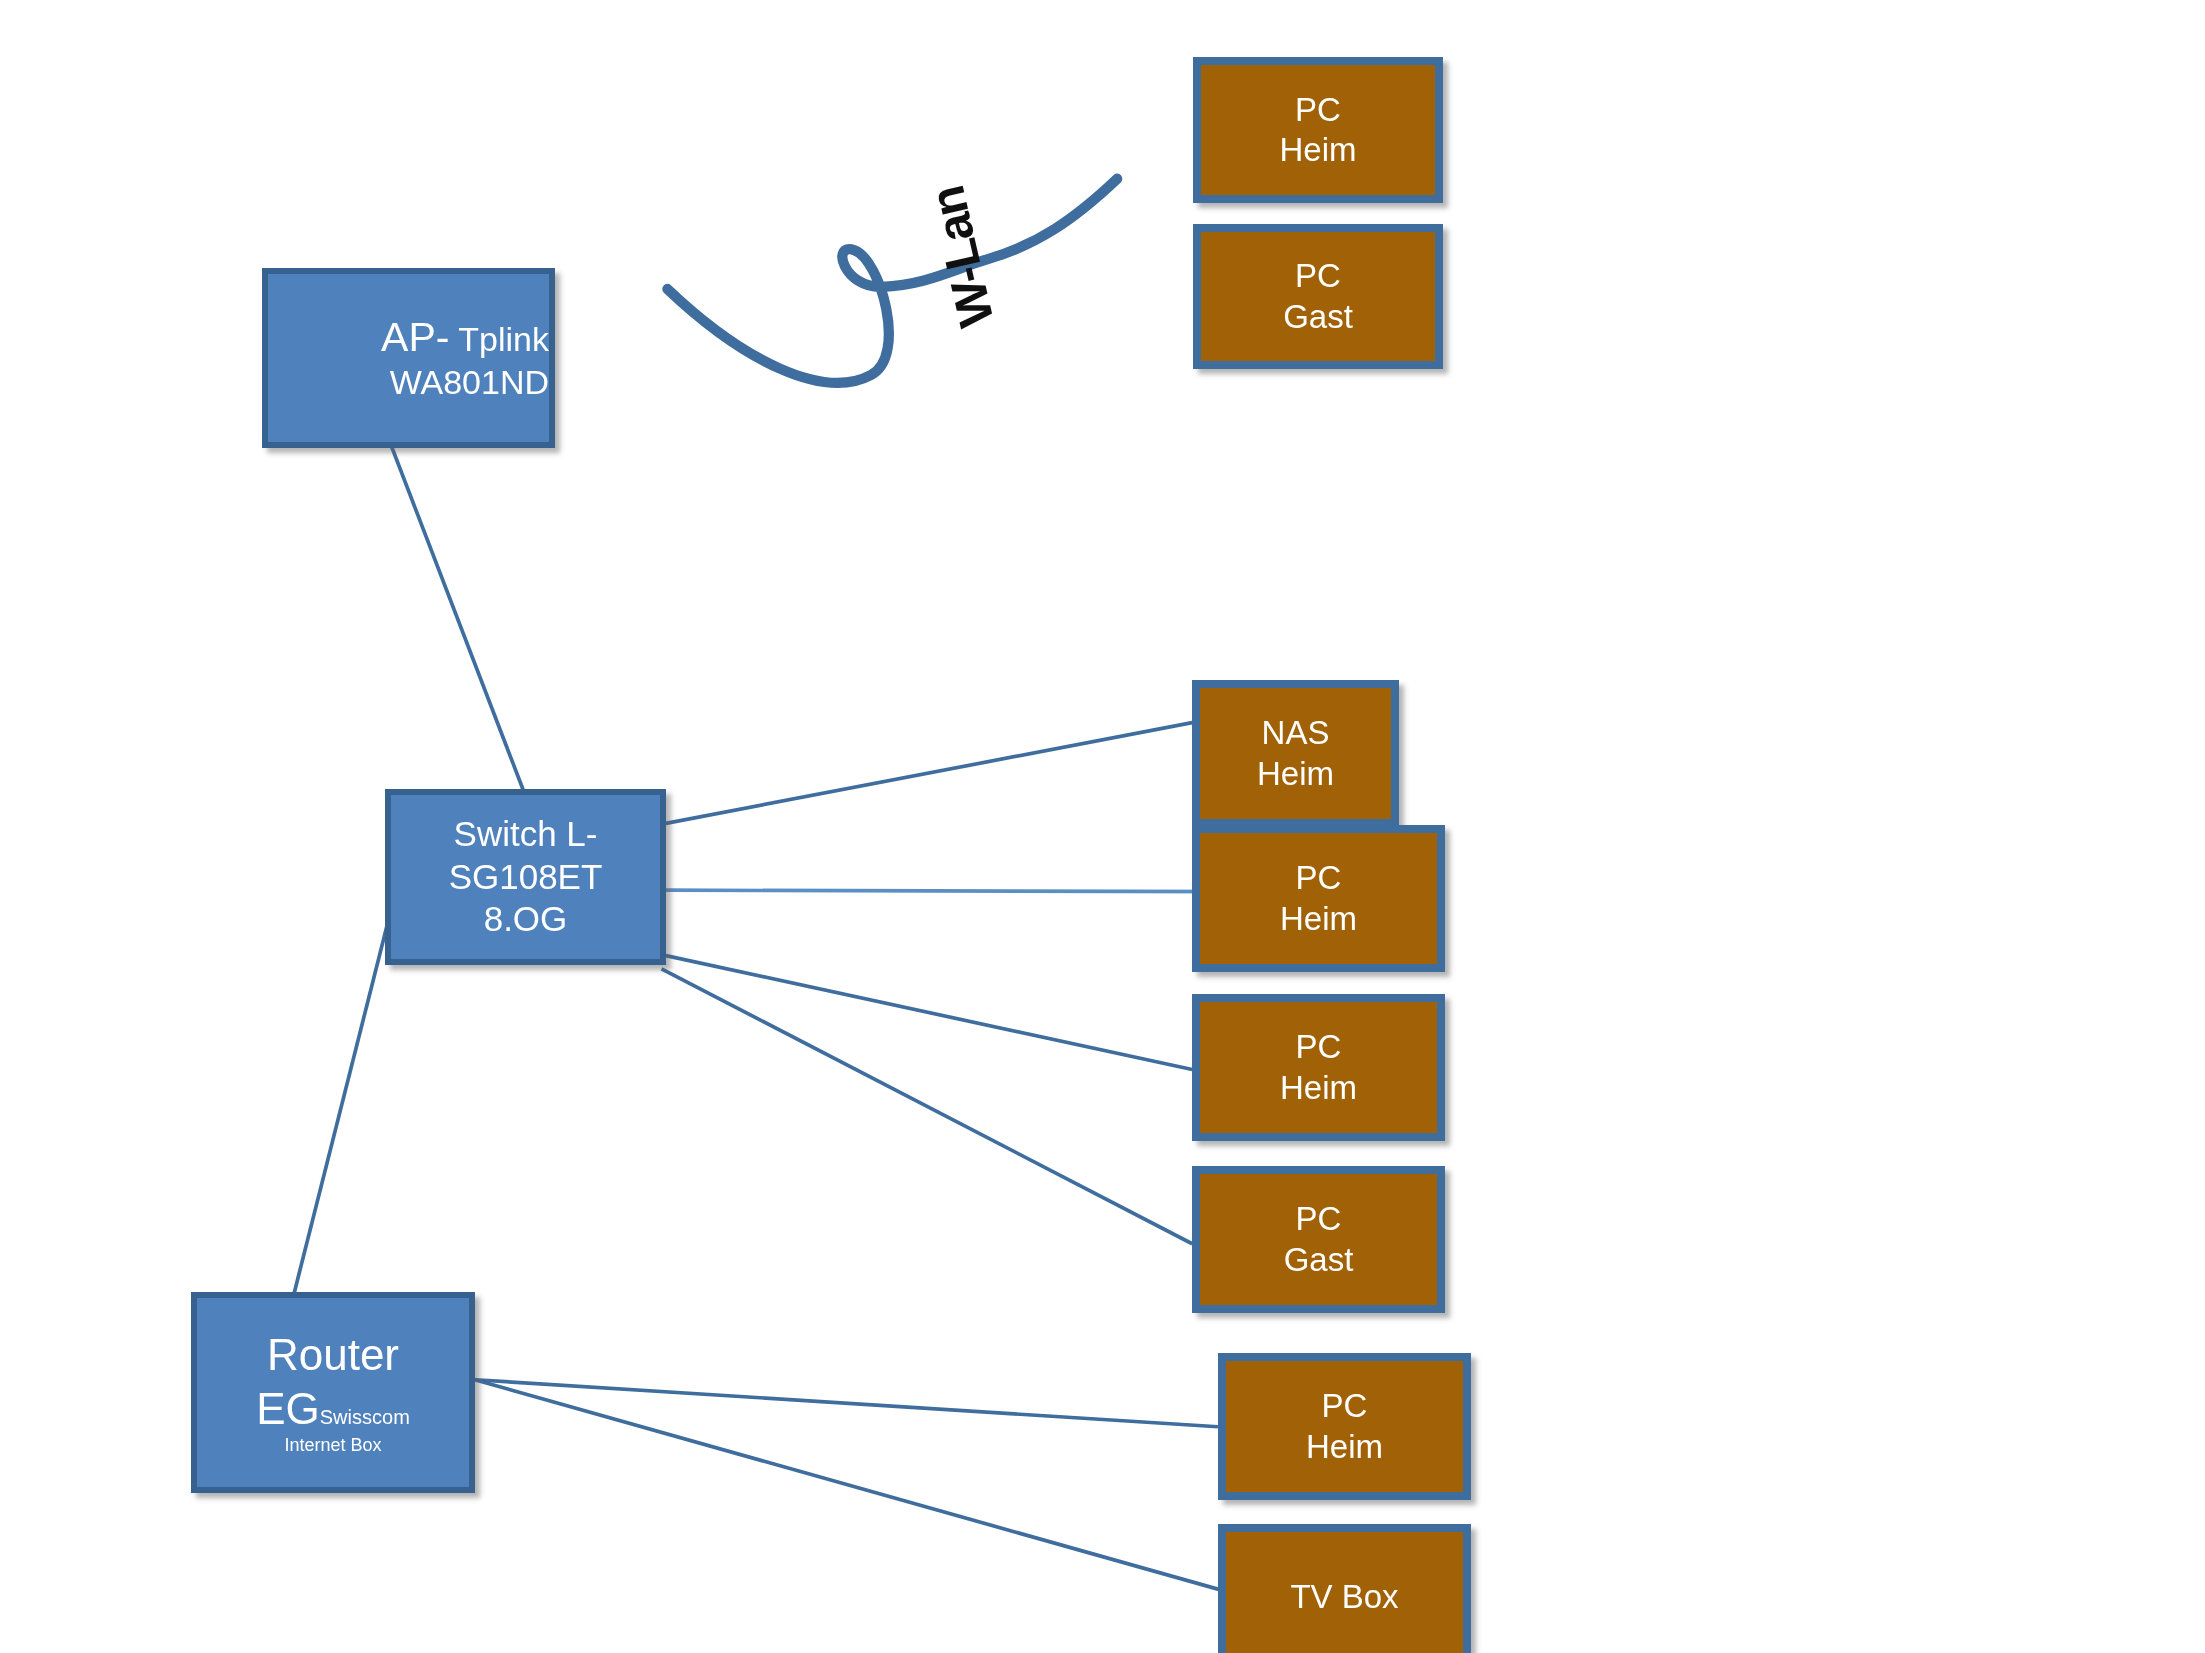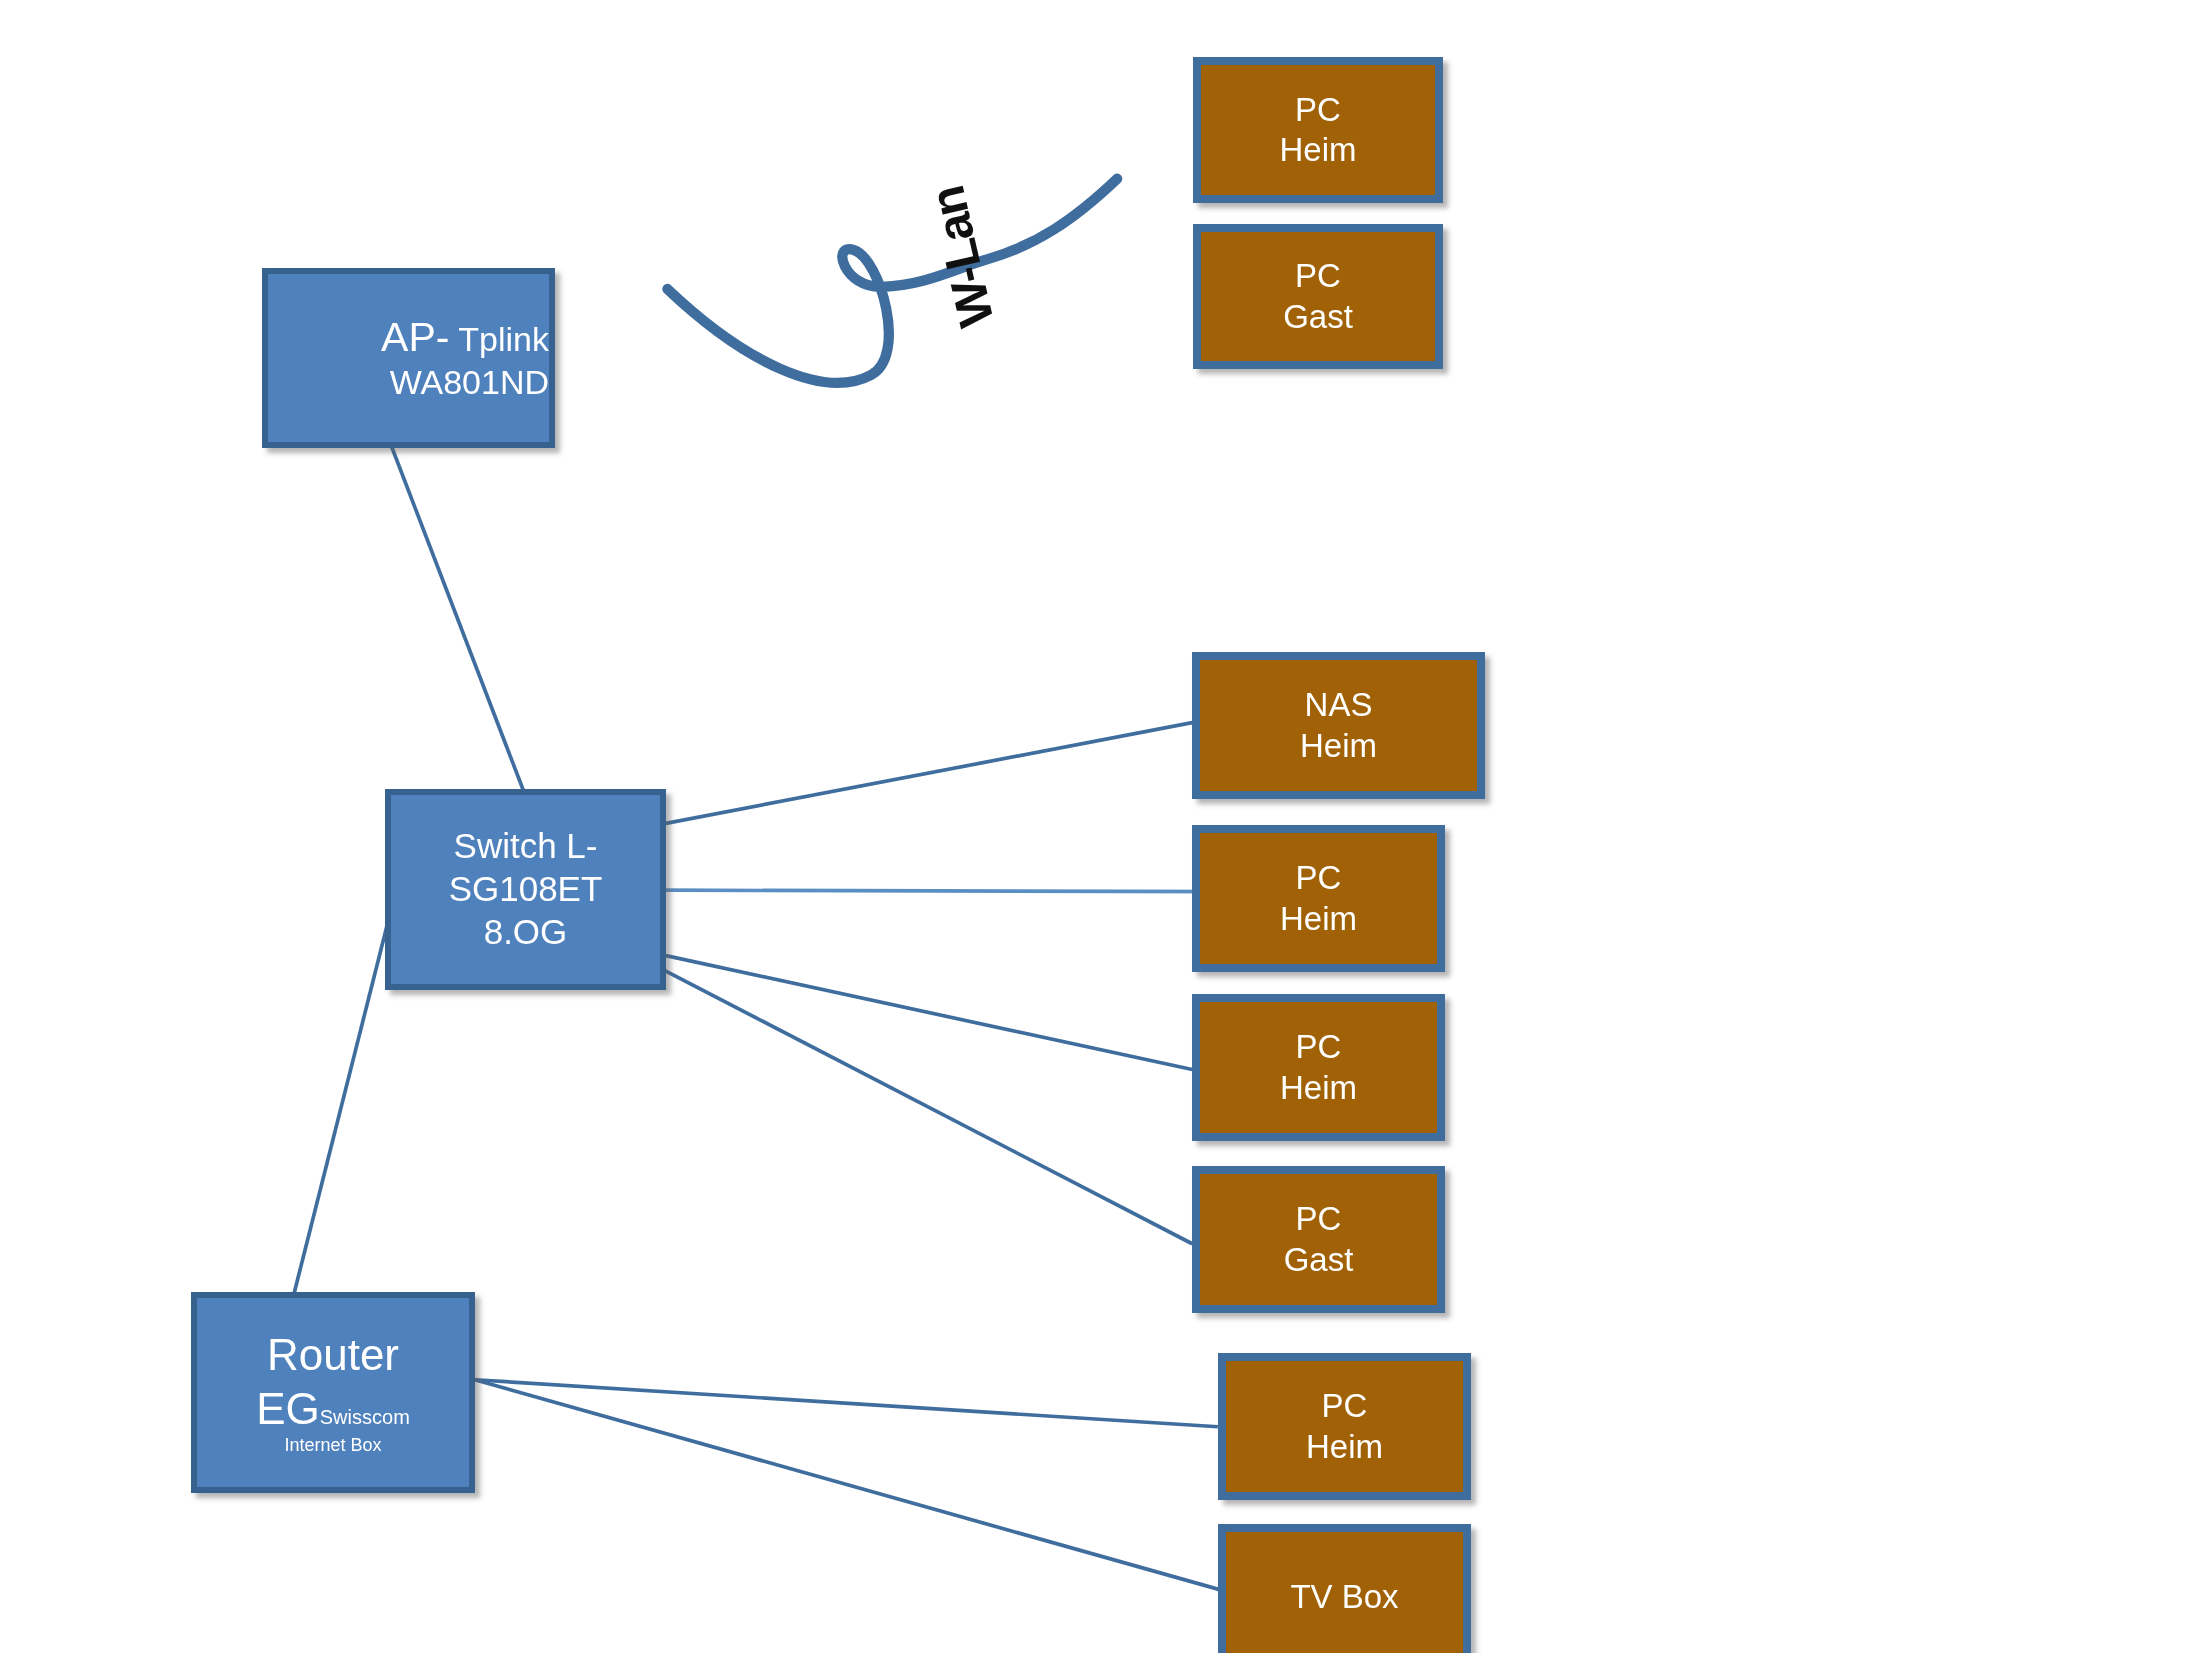--- a/index.html
+++ b/index.html
@@ -58,27 +58,27 @@
     border-width: 8px;
   }
 
   .node .line {
     display: block;
     white-space: nowrap;
   }
 
   
   #node-ap       { left: 262px;  top: 268px;  width: 293px;  height: 180px; align-items: flex-end; }
-  #node-switch   { left: 385px;  top: 789px; width: 281px;  height: 201px; }
+  #node-switch   { left: 385px;  top: 789px; width: 281px;  height: 176px; }
   #node-router   { left: 191px;  top: 1292px; width: 284px;  height: 201px; }
 
   
   #node-pc-heim-wlan  { left: 1193px; top: 57px;   width: 250px; height: 146px; }
   #node-pc-gast-wlan  { left: 1193px; top: 224px;  width: 250px; height: 145px; }
-  #node-nas-heim      { left: 1192px; top: 652px;  width: 293px; height: 147px; }
+  #node-nas-heim      { left: 1192px; top: 680px;  width: 207px; height: 147px; }
   #node-pc-heim-sw1   { left: 1192px; top: 825px; width: 253px; height: 147px; }
   #node-pc-heim-sw2   { left: 1192px; top: 994px; width: 253px; height: 147px; }
   #node-pc-gast-sw    { left: 1192px; top: 1166px; width: 253px; height: 147px; }
   #node-pc-heim-rt    { left: 1218px; top: 1353px; width: 253px; height: 147px; }
   #node-tv-box        { left: 1218px; top: 1524px; width: 253px; height: 147px; }
 
   
   #node-ap .line-1      { font-size: 41px; }
   #node-ap .line-1 .sub { font-size: 34px; }
   #node-ap .line-2      { font-size: 34px; }

